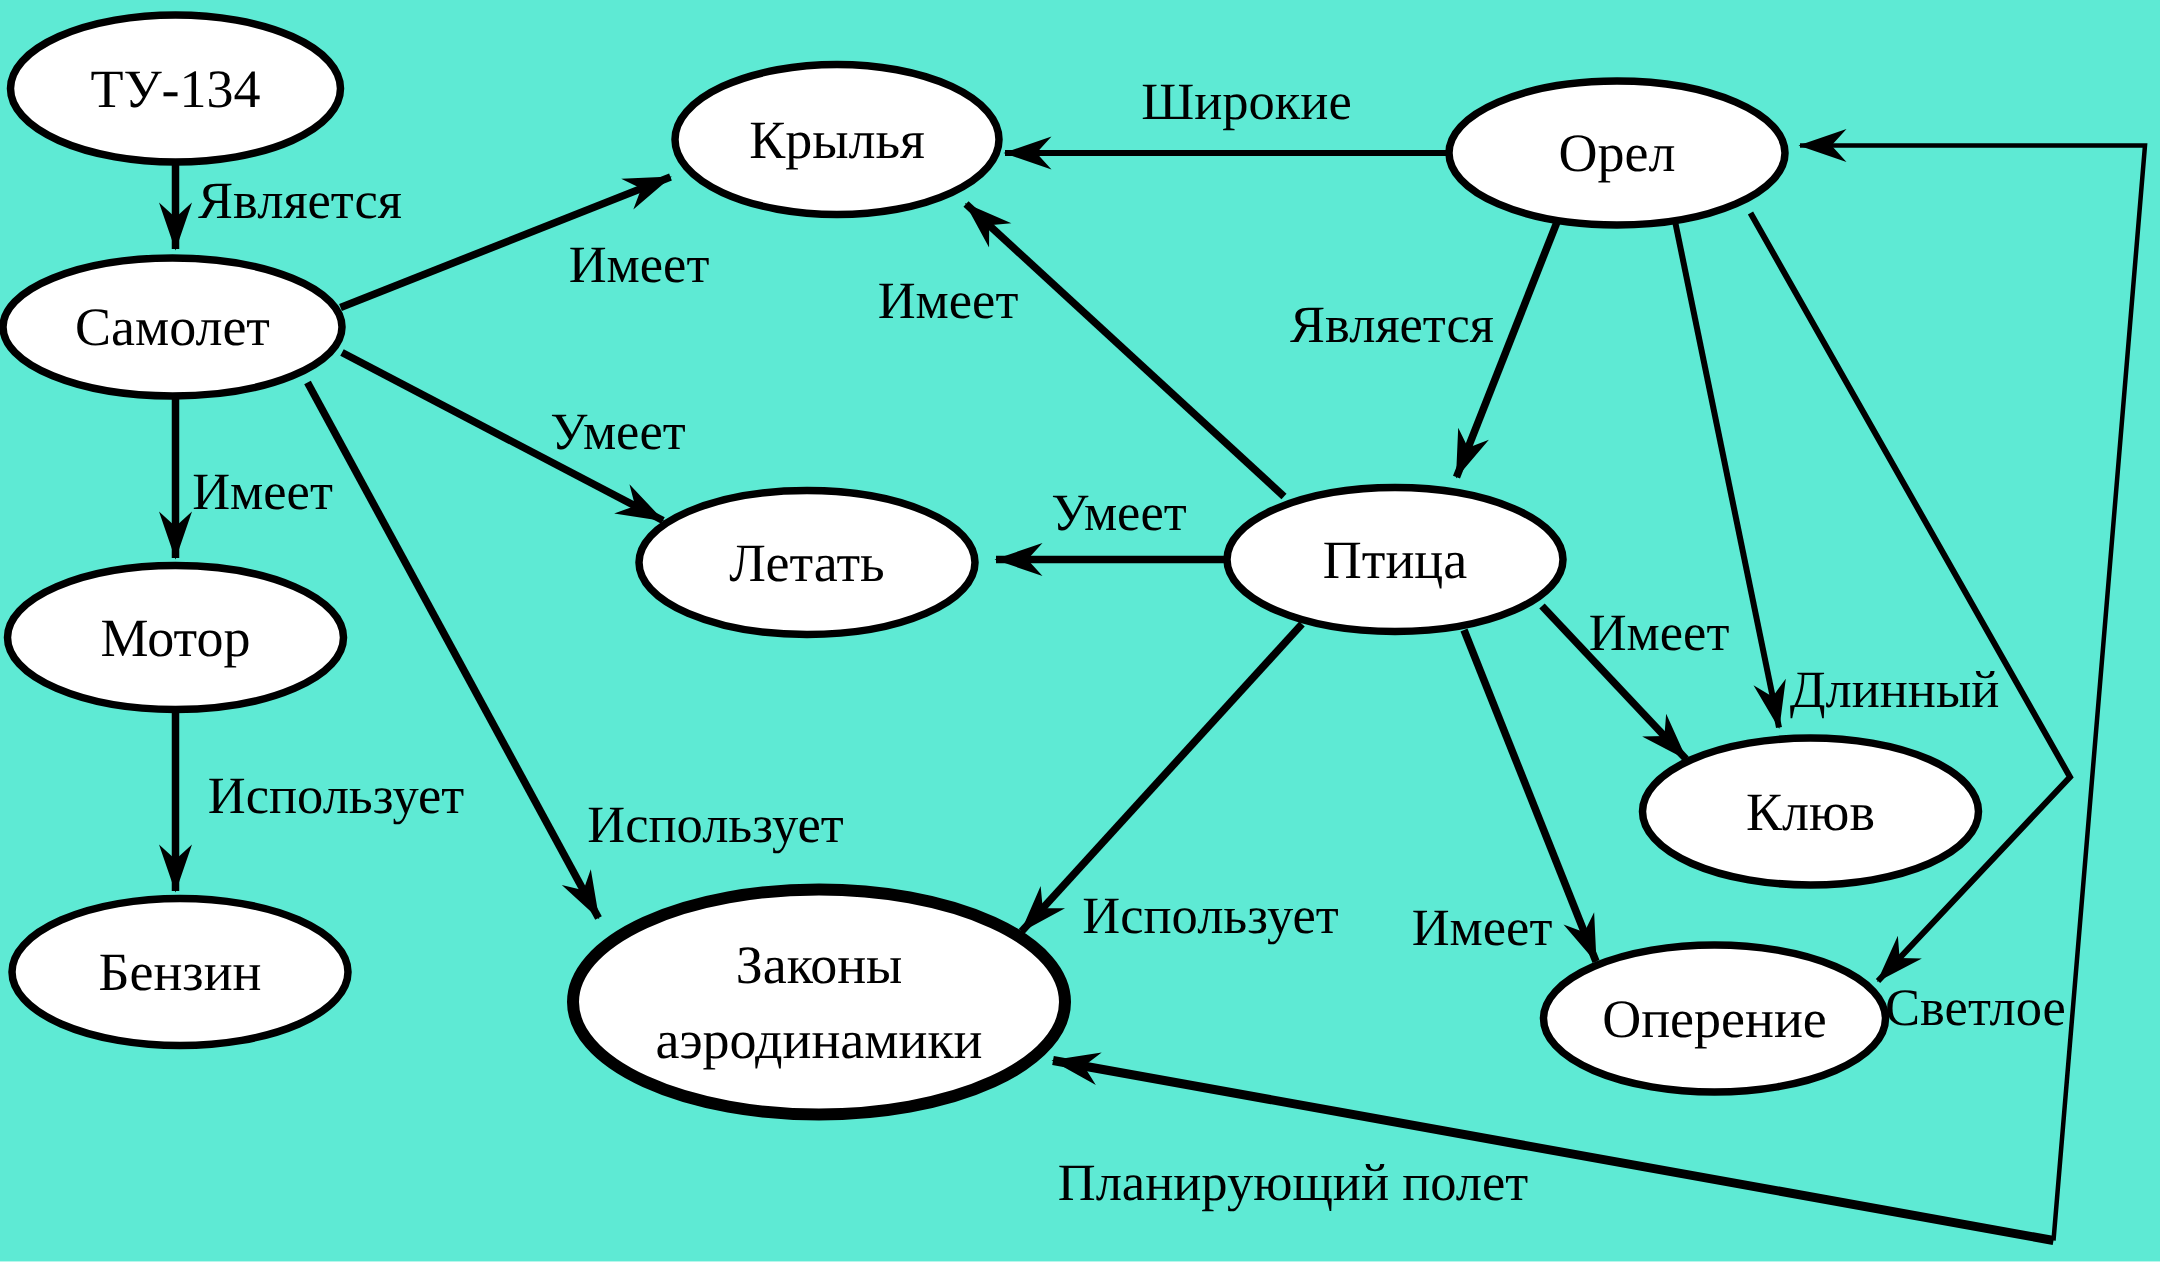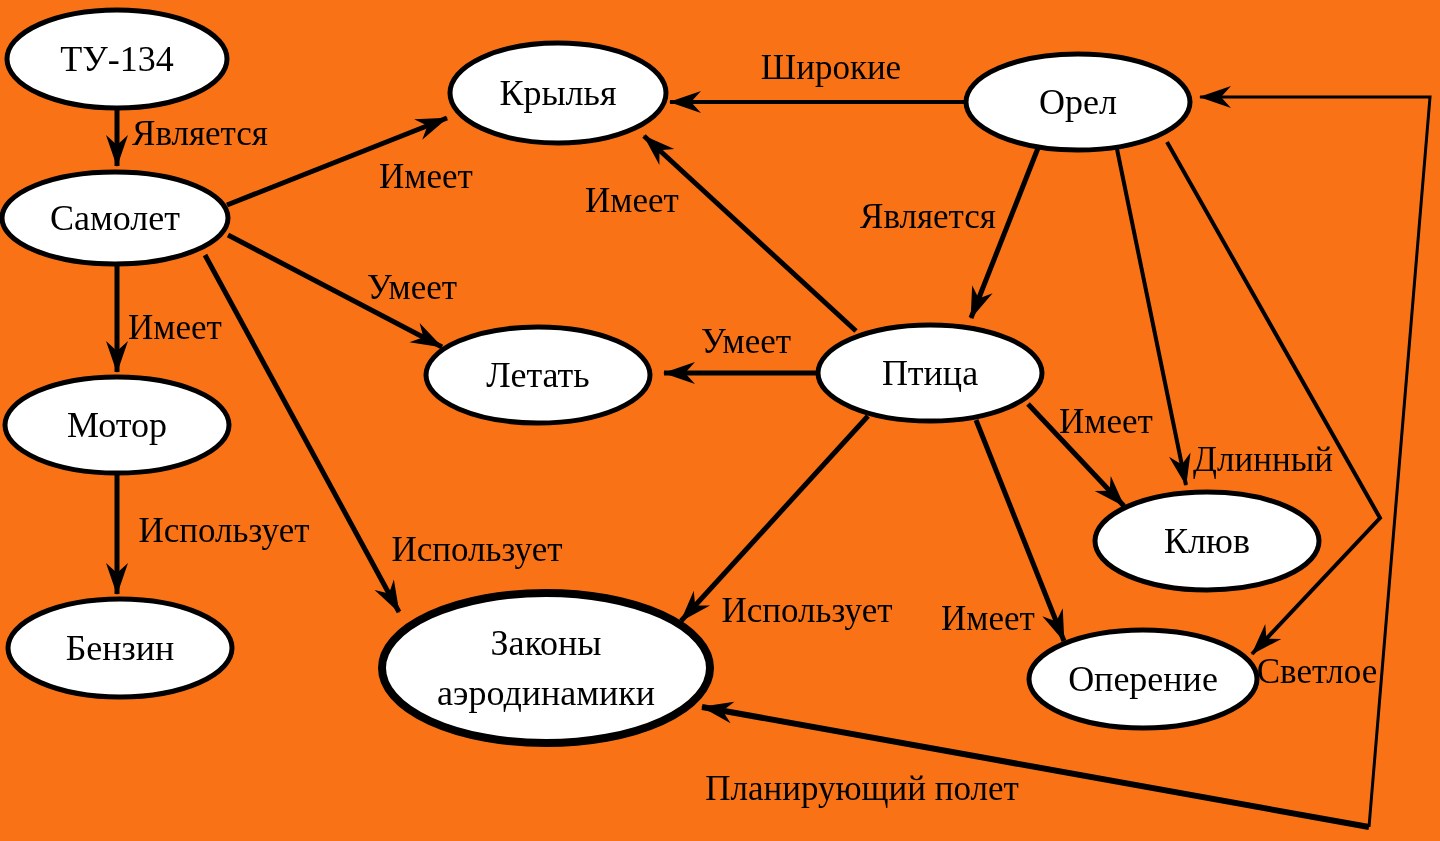--- a/index.html
+++ b/index.html
@@ -1,20 +1,20 @@
 <!DOCTYPE html>
 <html><head>
 <meta charset="utf-8">
 <style>
   html, body { margin: 0; padding: 0; background: #ffffff; }
   .stage {
     position: relative;
     width: 1440px;
     height: 841px;
-    background: #f97316;
+    background: #5eead4;
     overflow: hidden;
   }
   svg { display: block; }
   .edge-line {
     fill: none;
     stroke: #000000;
     stroke-linecap: butt;
     stroke-linejoin: miter;
   }
   .node-ellipse {

